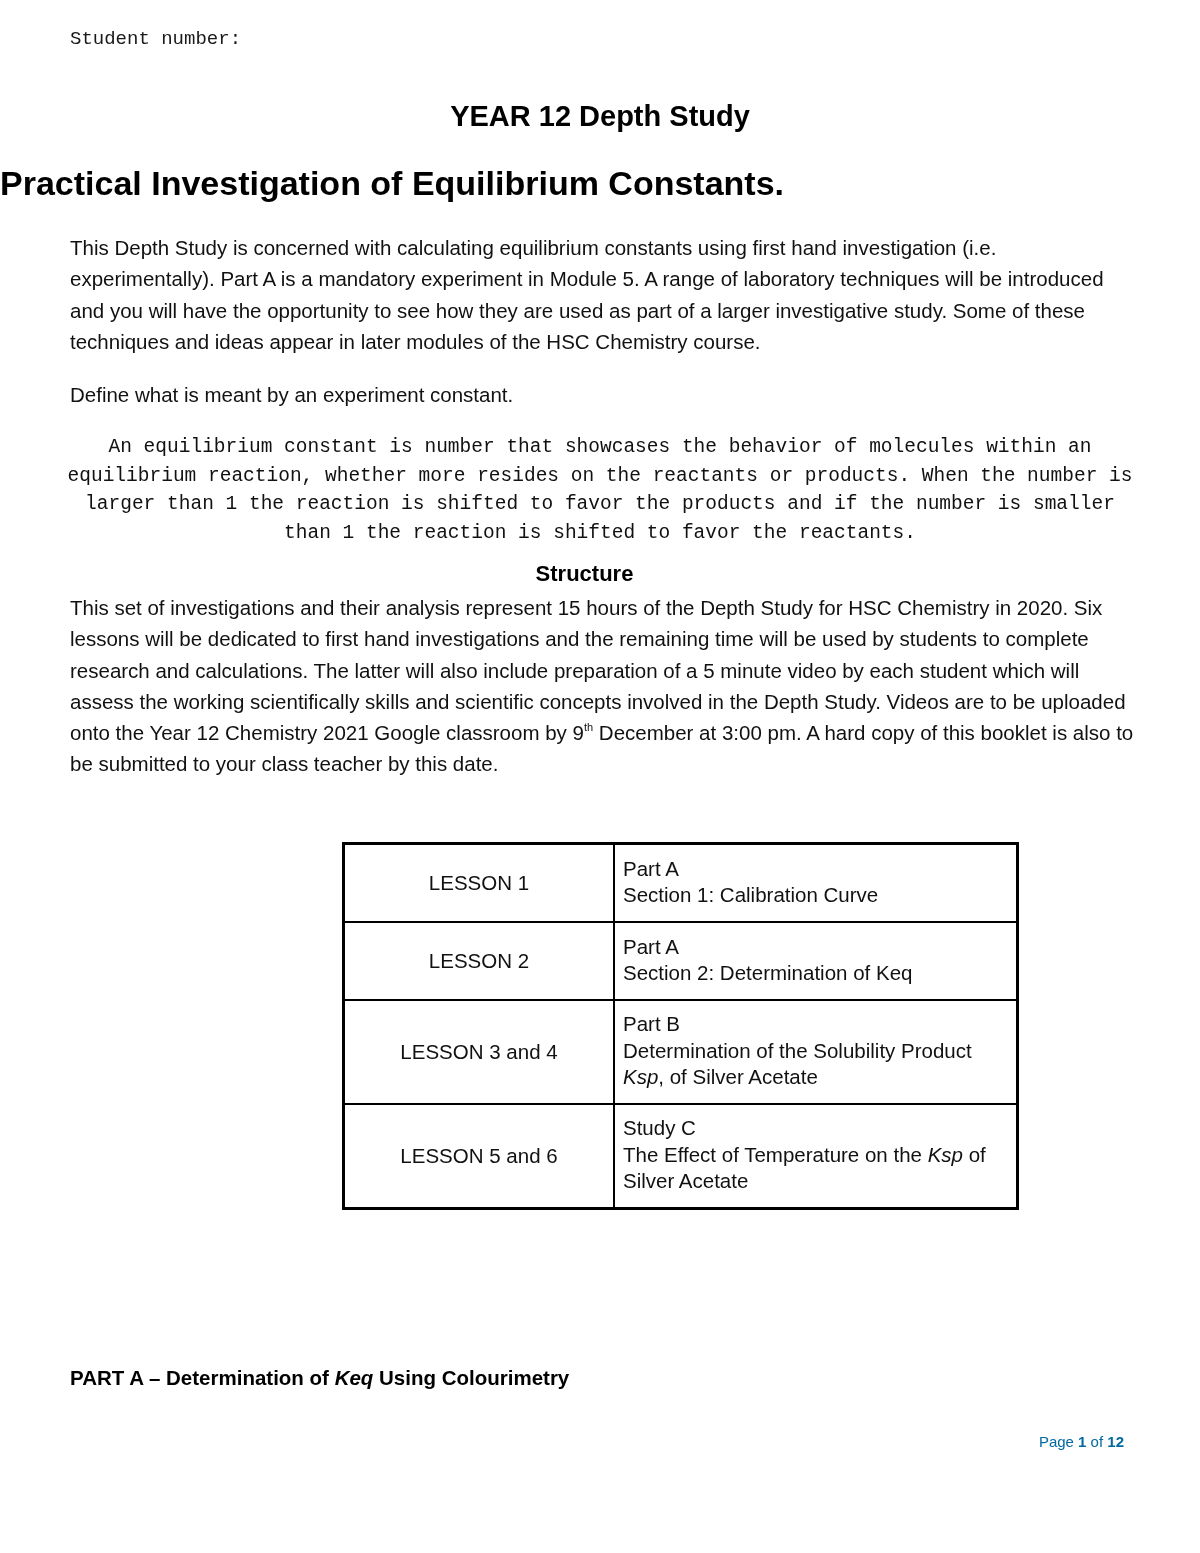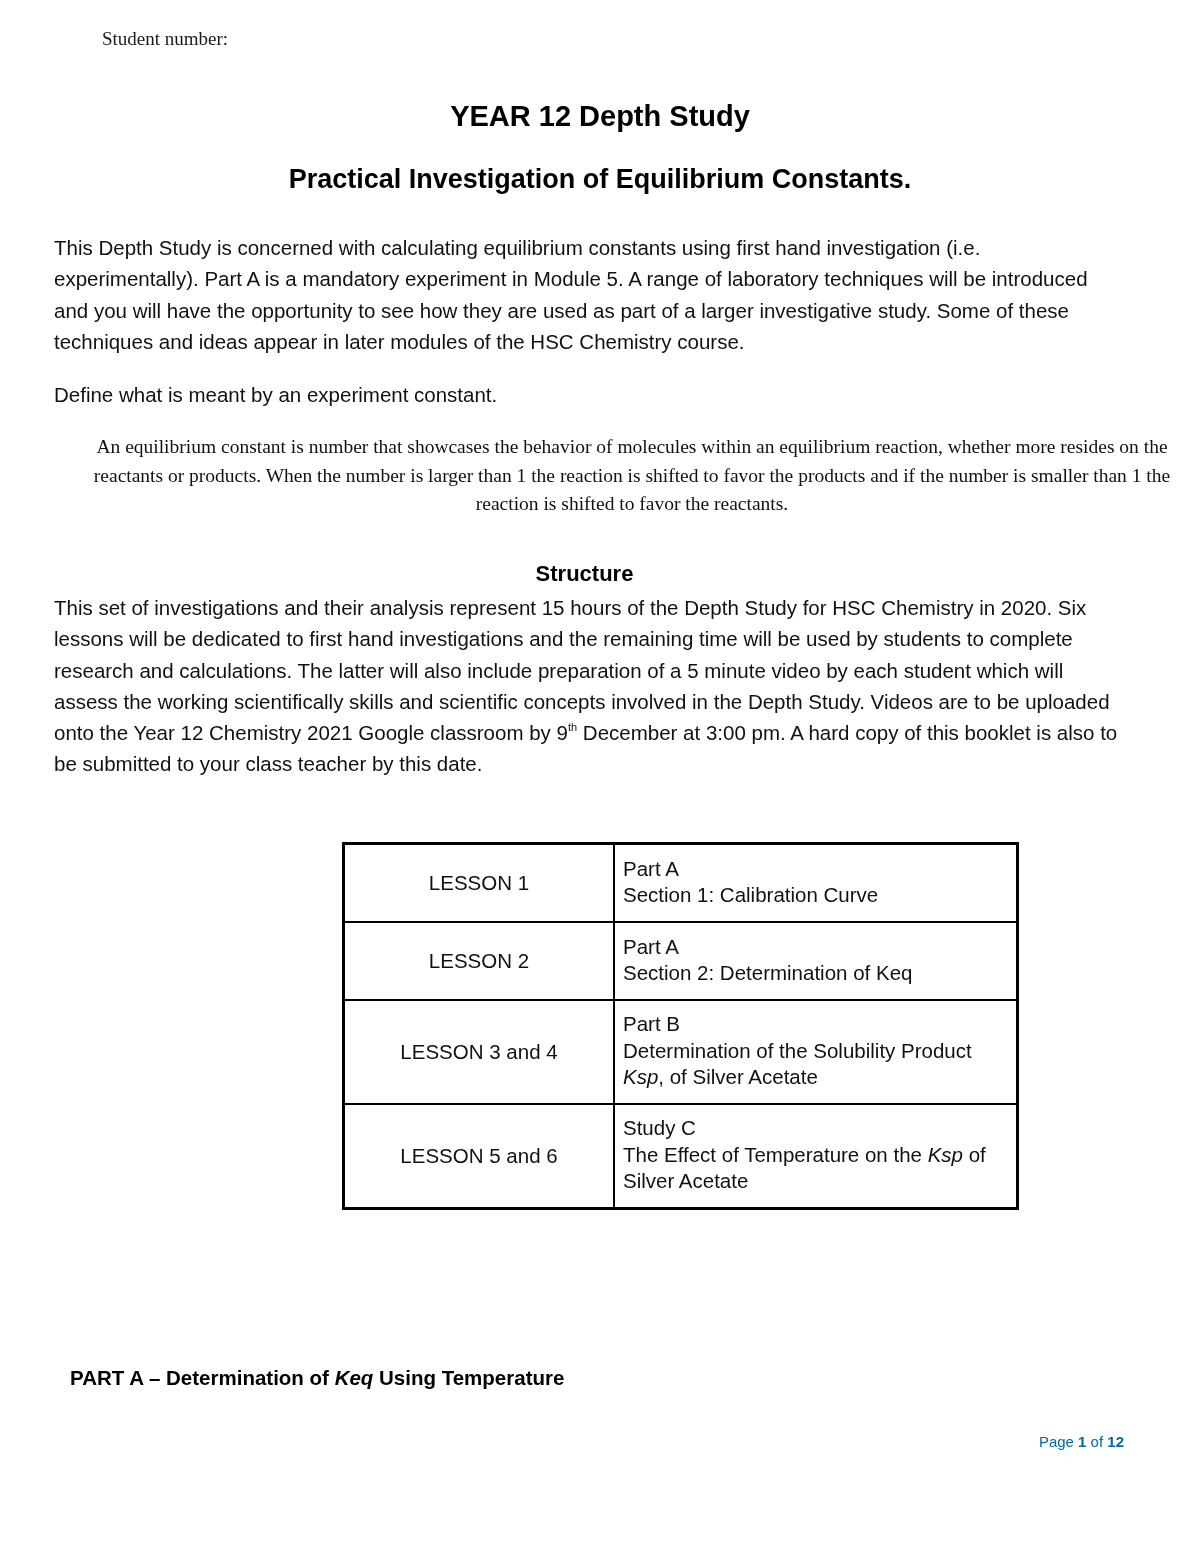--- a/index.html
+++ b/index.html
@@ -8,21 +8,21 @@
     background: #ffffff;
   }
   body {
     width: 1200px;
     height: 1553px;
     position: relative;
     overflow: hidden;
     color: #000;
   }
   .serif { font-family: Liberation Sans, sans-serif; }
-  .sans { font-family: Liberation Serif, serif; margin-left: 32px; }
+  .sans { font-family: Liberation Mono, monospace; }
 
   .student-number {
     position: absolute;
     left: 70px;
     top: 28px;
     font-size: 19px;
     color: #1a1a1a;
   }
   .doc-subtitle {
     position: absolute;
@@ -31,27 +31,27 @@
     top: 100px;
     text-align: center;
     font-size: 29px;
     font-weight: bold;
   }
   .doc-title {
     position: absolute;
     left: 0;
     width: 1200px;
     top: 164px;
-    text-align: center;
-    font-size: 27px;
+    text-align: left;
+    font-size: 34px;
     font-weight: bold;
   }
   .para {
     position: absolute;
-    left: 54px;
+    left: 70px;
     width: 1065px;
     font-size: 20.5px;
     line-height: 31.3px;
     color: #111;
   }
   .intro { top: 232px; }
   .question { top: 379px; }
   .answer {
     position: absolute;
     left: 60px;
@@ -162,15 +162,15 @@
   <tr class="r4">
     <td class="lesson-cell">LESSON 5 and 6</td>
     <td class="desc-cell">
       <div>Study C</div>
       <div><span>The Effect of Temperature on the </span><i>Ksp</i><span> of Silver Acetate</span></div>
     </td>
   </tr>
 </tbody>
   </table>
 
-<div class="part-a-heading serif"><span>PART A – Determination of </span><i>Keq</i><span> Using Temperature</span></div>
+<div class="part-a-heading serif"><span>PART A – Determination of </span><i>Keq</i><span> Using Colourimetry</span></div>
 
 <div class="page-footer serif"><span>Page </span><b>1</b><span> of </span><b>12</b></div>
 
 </body></html>

